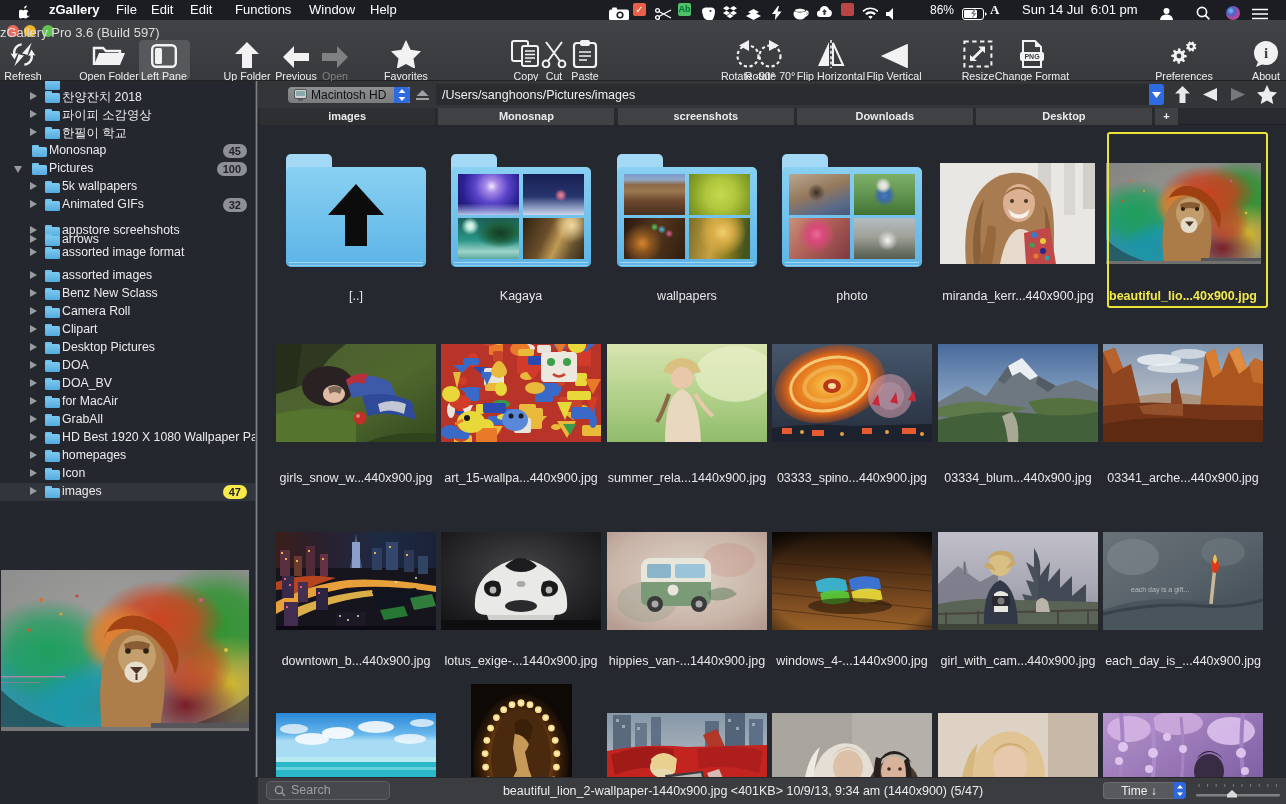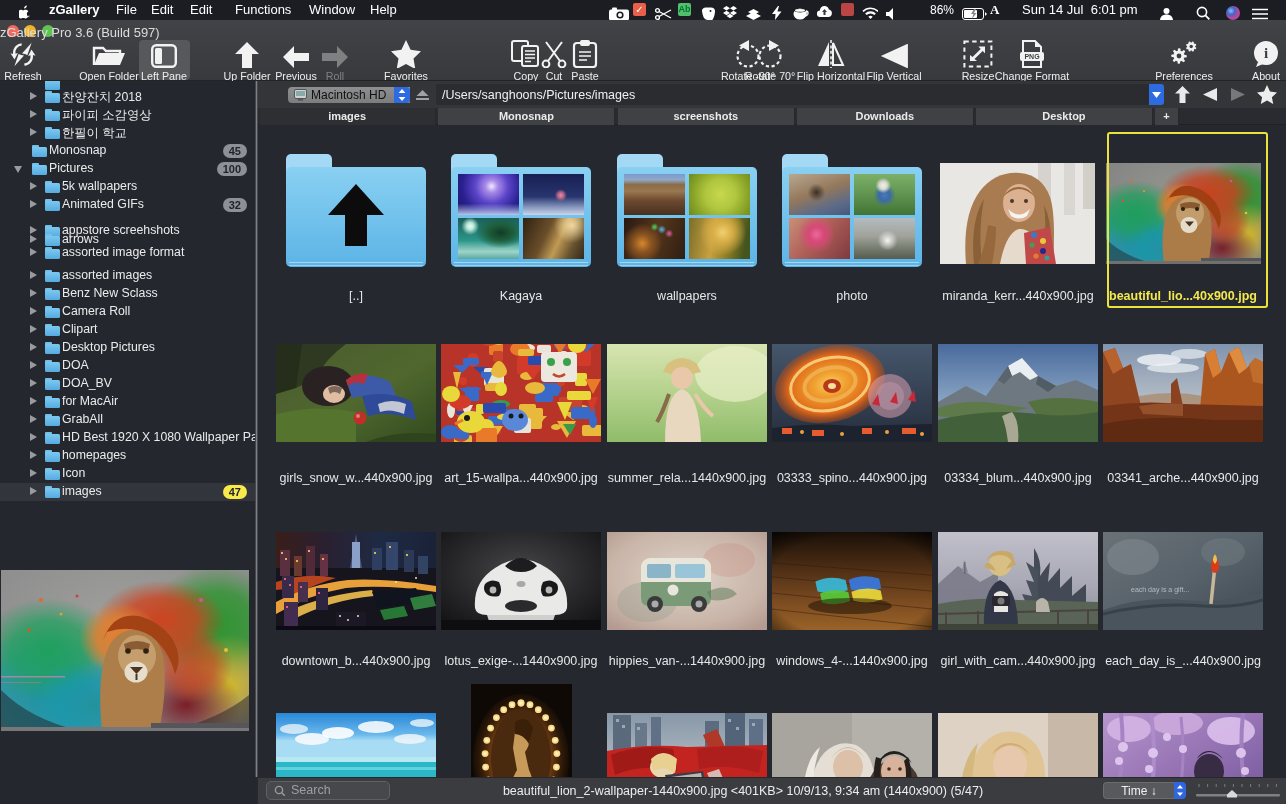--- a/index.html
+++ b/index.html
@@ -192,21 +192,21 @@
           </svg>
         </div>
         <div class="lb">Previous</div>
       </div>
 <div class="tbtn dim" style="left:275px;top:21px;width:120px">
         <div class="ic">
           <svg width="26" height="22" viewBox="0 0 26 22">
             <path fill="#7f8081" d="M15 0l11 11-11 11V15H0V7h15z"></path>
           </svg>
         </div>
-        <div class="lb">Roll</div>
+        <div class="lb">Open</div>
       </div>
 <div class="tbtn" style="left:346px;top:21px;width:120px">
         <div class="ic">
           <svg width="30" height="28" viewBox="0 0 30 28">
             <path fill="#f2f2f2" d="M15 0l4.6 9.8L30 11.2l-7.5 7.2 1.8 10.6L15 23.9 5.7 29l1.8-10.6L0 11.2l10.4-1.4z"></path>
           </svg>
         </div>
         <div class="lb">Favorites</div>
       </div>
 <div class="tbtn" style="left:466px;top:21px;width:120px">

